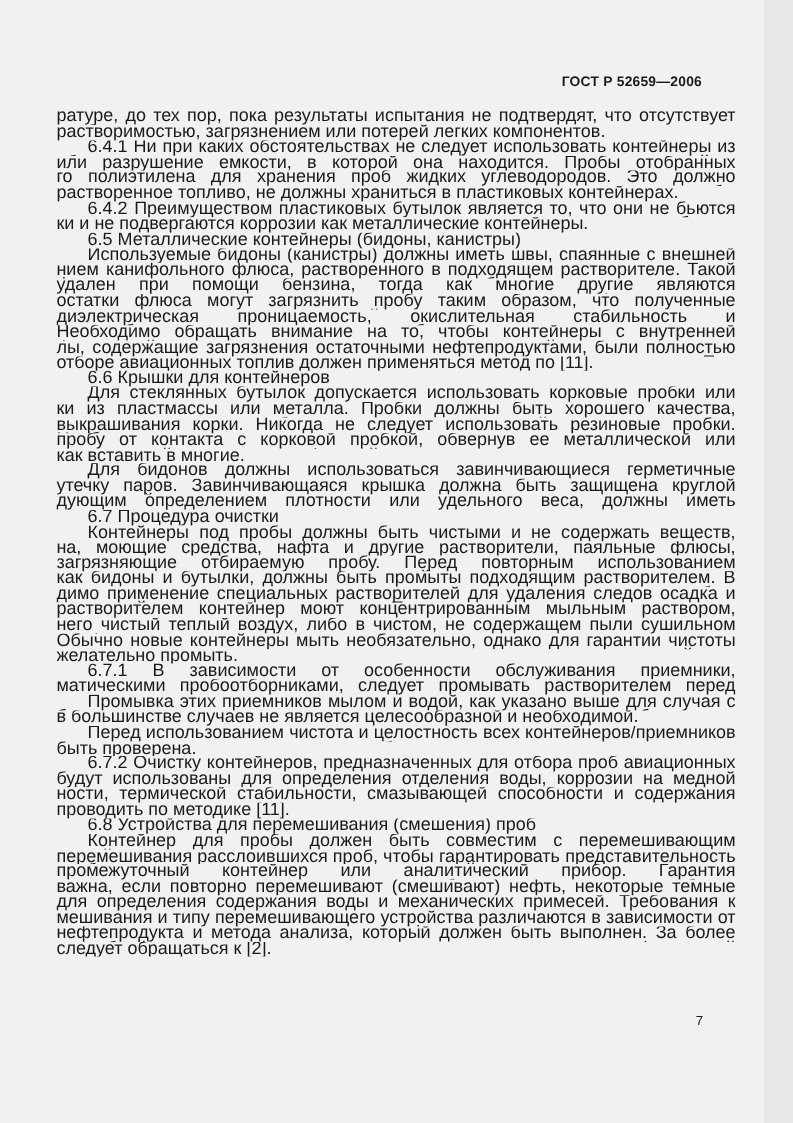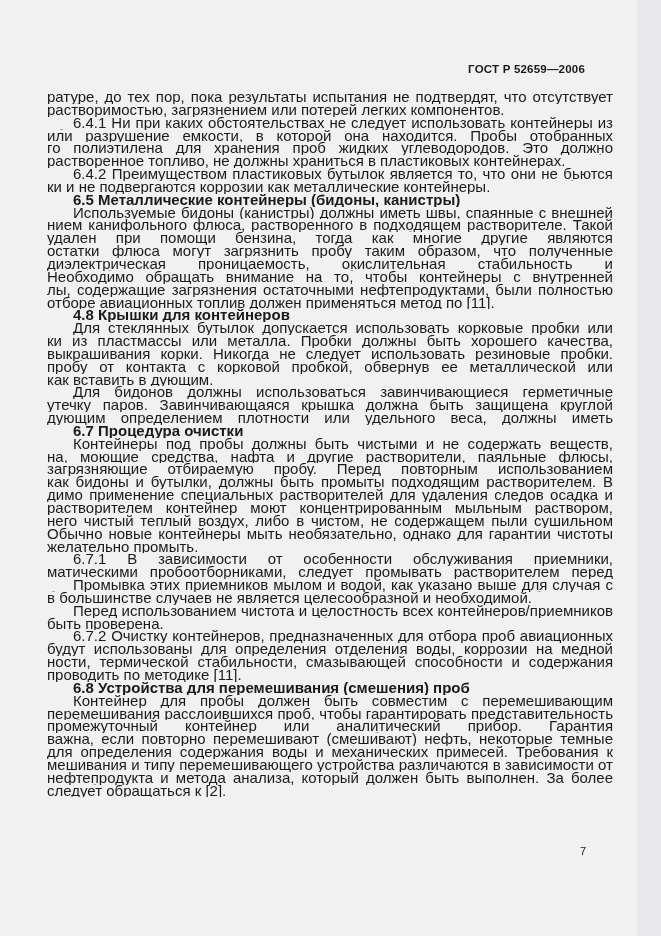--- a/index.html
+++ b/index.html
@@ -33,21 +33,21 @@
   }
   .line {
     text-align: justify;
     text-align-last: left;
     white-space: normal;
     overflow: hidden;
     height: 12.85px;
   }
   .line.just { text-align-last: justify; }
   .line.ind  { text-indent: 26px; }
-  .line.bold { font-weight: bold; }
+  .line.bold { font-weight: normal; }
   .page-number {
     position: absolute;
     top: 845px;
     left: 536px;
     width: 50px;
     text-align: right;
     font-size: 11px;
   }
 </style>
 </head>
@@ -67,26 +67,26 @@
       <div class="line">ки и не подвергаются коррозии как металлические контейнеры.</div>
       <div class="line ind bold">6.5  Металлические контейнеры (бидоны, канистры)</div>
       <div class="line just ind">Используемые бидоны (канистры) должны иметь швы, спаянные с внешней стороны с использова-</div>
       <div class="line just">нием канифольного флюса, растворенного в подходящем растворителе. Такой флюс может быть легко</div>
       <div class="line just">удален при помощи бензина, тогда как многие другие являются трудноудаляемыми. Незначительные</div>
       <div class="line just">остатки флюса могут загрязнить пробу таким образом, что полученные результаты испытаний, такие как</div>
       <div class="line just">диэлектрическая проницаемость, окислительная стабильность и осадкообразование, будут искажены.</div>
       <div class="line just">Необходимо обращать внимание на то, чтобы контейнеры с внутренней футеровкой из эпоксидной смо-</div>
       <div class="line just">лы, содержащие загрязнения остаточными нефтепродуктами, были полностью от них очищены. При</div>
       <div class="line">отборе авиационных топлив должен применяться метод по [11].</div>
-      <div class="line ind bold">4.8  Крышки для контейнеров</div>
+      <div class="line ind bold">6.6  Крышки для контейнеров</div>
       <div class="line just ind">Для стеклянных бутылок допускается использовать корковые пробки или завинчивающиеся крыш-</div>
       <div class="line just">ки из пластмассы или металла. Пробки должны быть хорошего качества, чистые, без отверстий или</div>
       <div class="line just">выкрашивания корки. Никогда не следует использовать резиновые пробки. Необходимо предохранять</div>
       <div class="line just">пробу от контакта с корковой пробкой, обвернув ее металлической или алюминиевой фольгой перед тем,</div>
-      <div class="line">как вставить в дующим.</div>
+      <div class="line">как вставить в многие.</div>
       <div class="line just ind">Для бидонов должны использоваться завинчивающиеся герметичные крышки, предотвращающие</div>
       <div class="line just">утечку паров. Завинчивающаяся крышка должна быть защищена круглой прокладкой из материала,</div>
       <div class="line">дующим определением плотности или удельного веса, должны иметь завинчивающиеся крышки.</div>
       <div class="line ind bold">6.7  Процедура очистки</div>
       <div class="line just ind">Контейнеры под пробы должны быть чистыми и не содержать веществ, таких как вода, грязь, волок-</div>
       <div class="line just">на, моющие средства, нафта и другие растворители, паяльные флюсы, кислоты, ржавчина или масло,</div>
       <div class="line just">загрязняющие отбираемую пробу. Перед повторным использованием многоразовые контейнеры, мылом</div>
       <div class="line just">как бидоны и бутылки, должны быть промыты подходящим растворителем. В отдельных случаях необхо-</div>
       <div class="line just">димо применение специальных растворителей для удаления следов осадка и отложений. После мытья</div>
       <div class="line just">растворителем контейнер моют концентрированным мыльным раствором, после этого тщательно про-</div>

